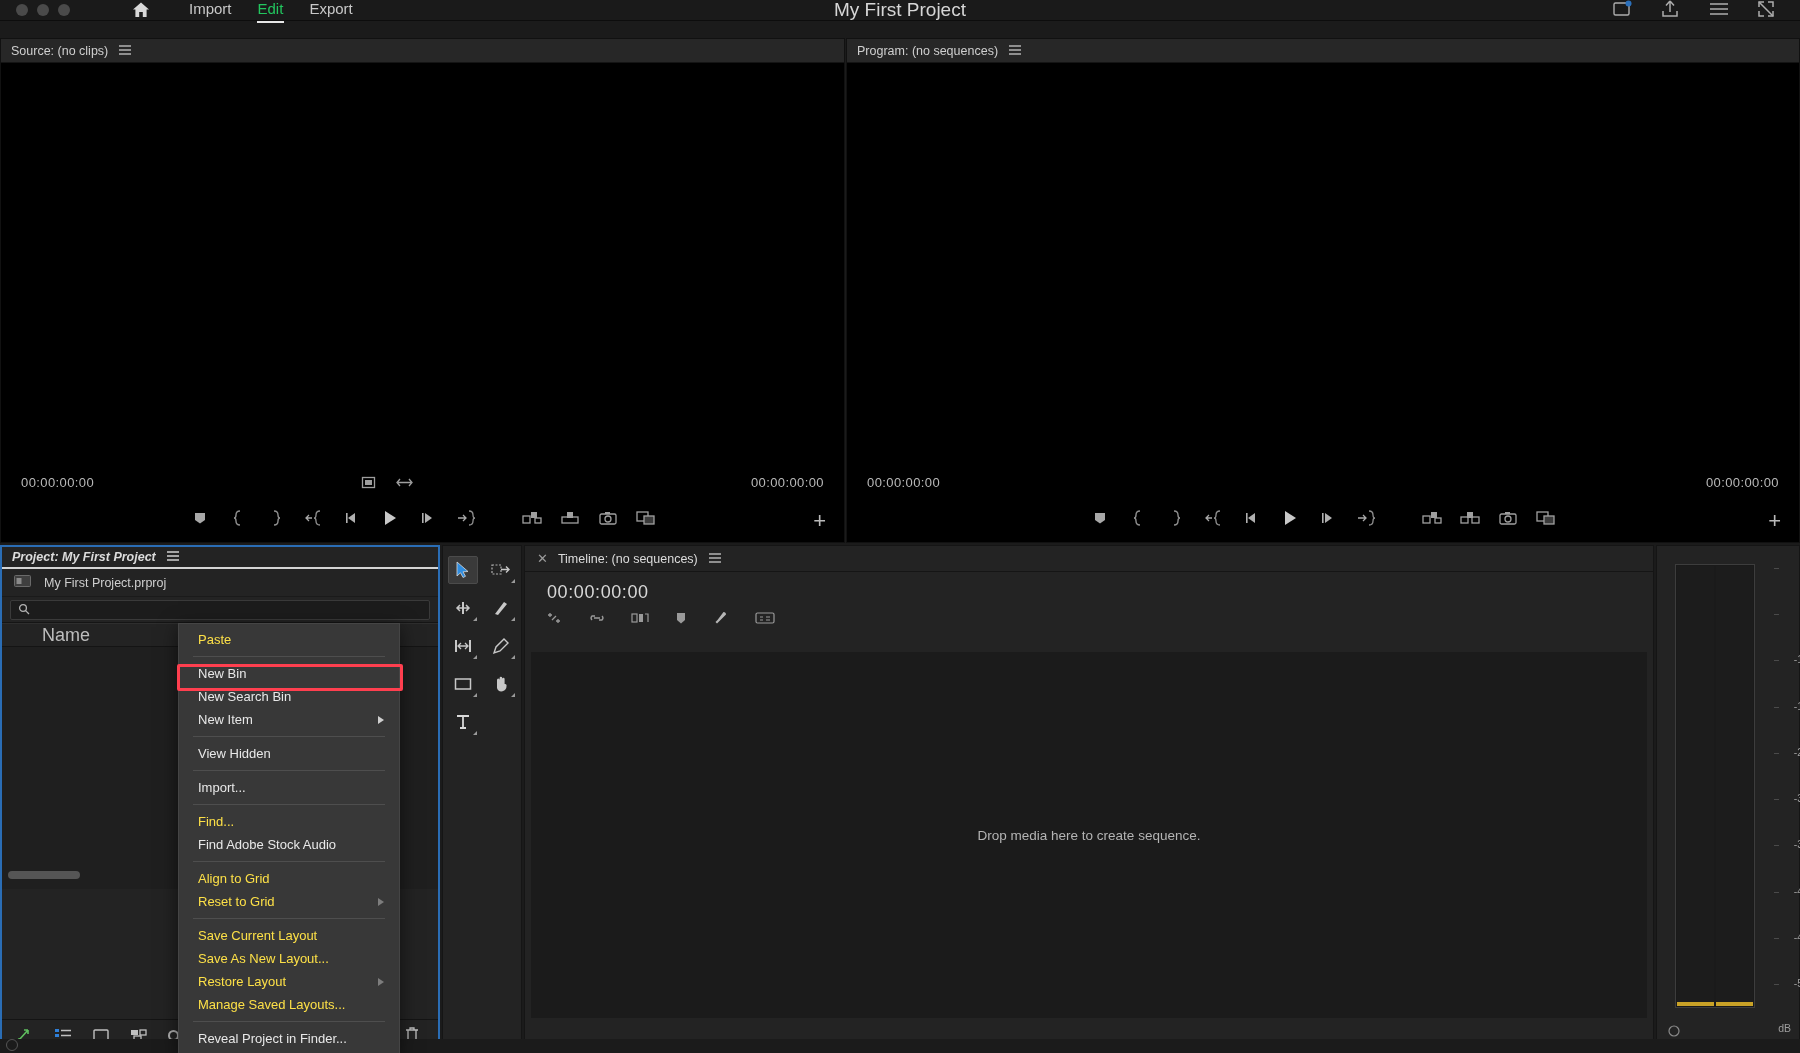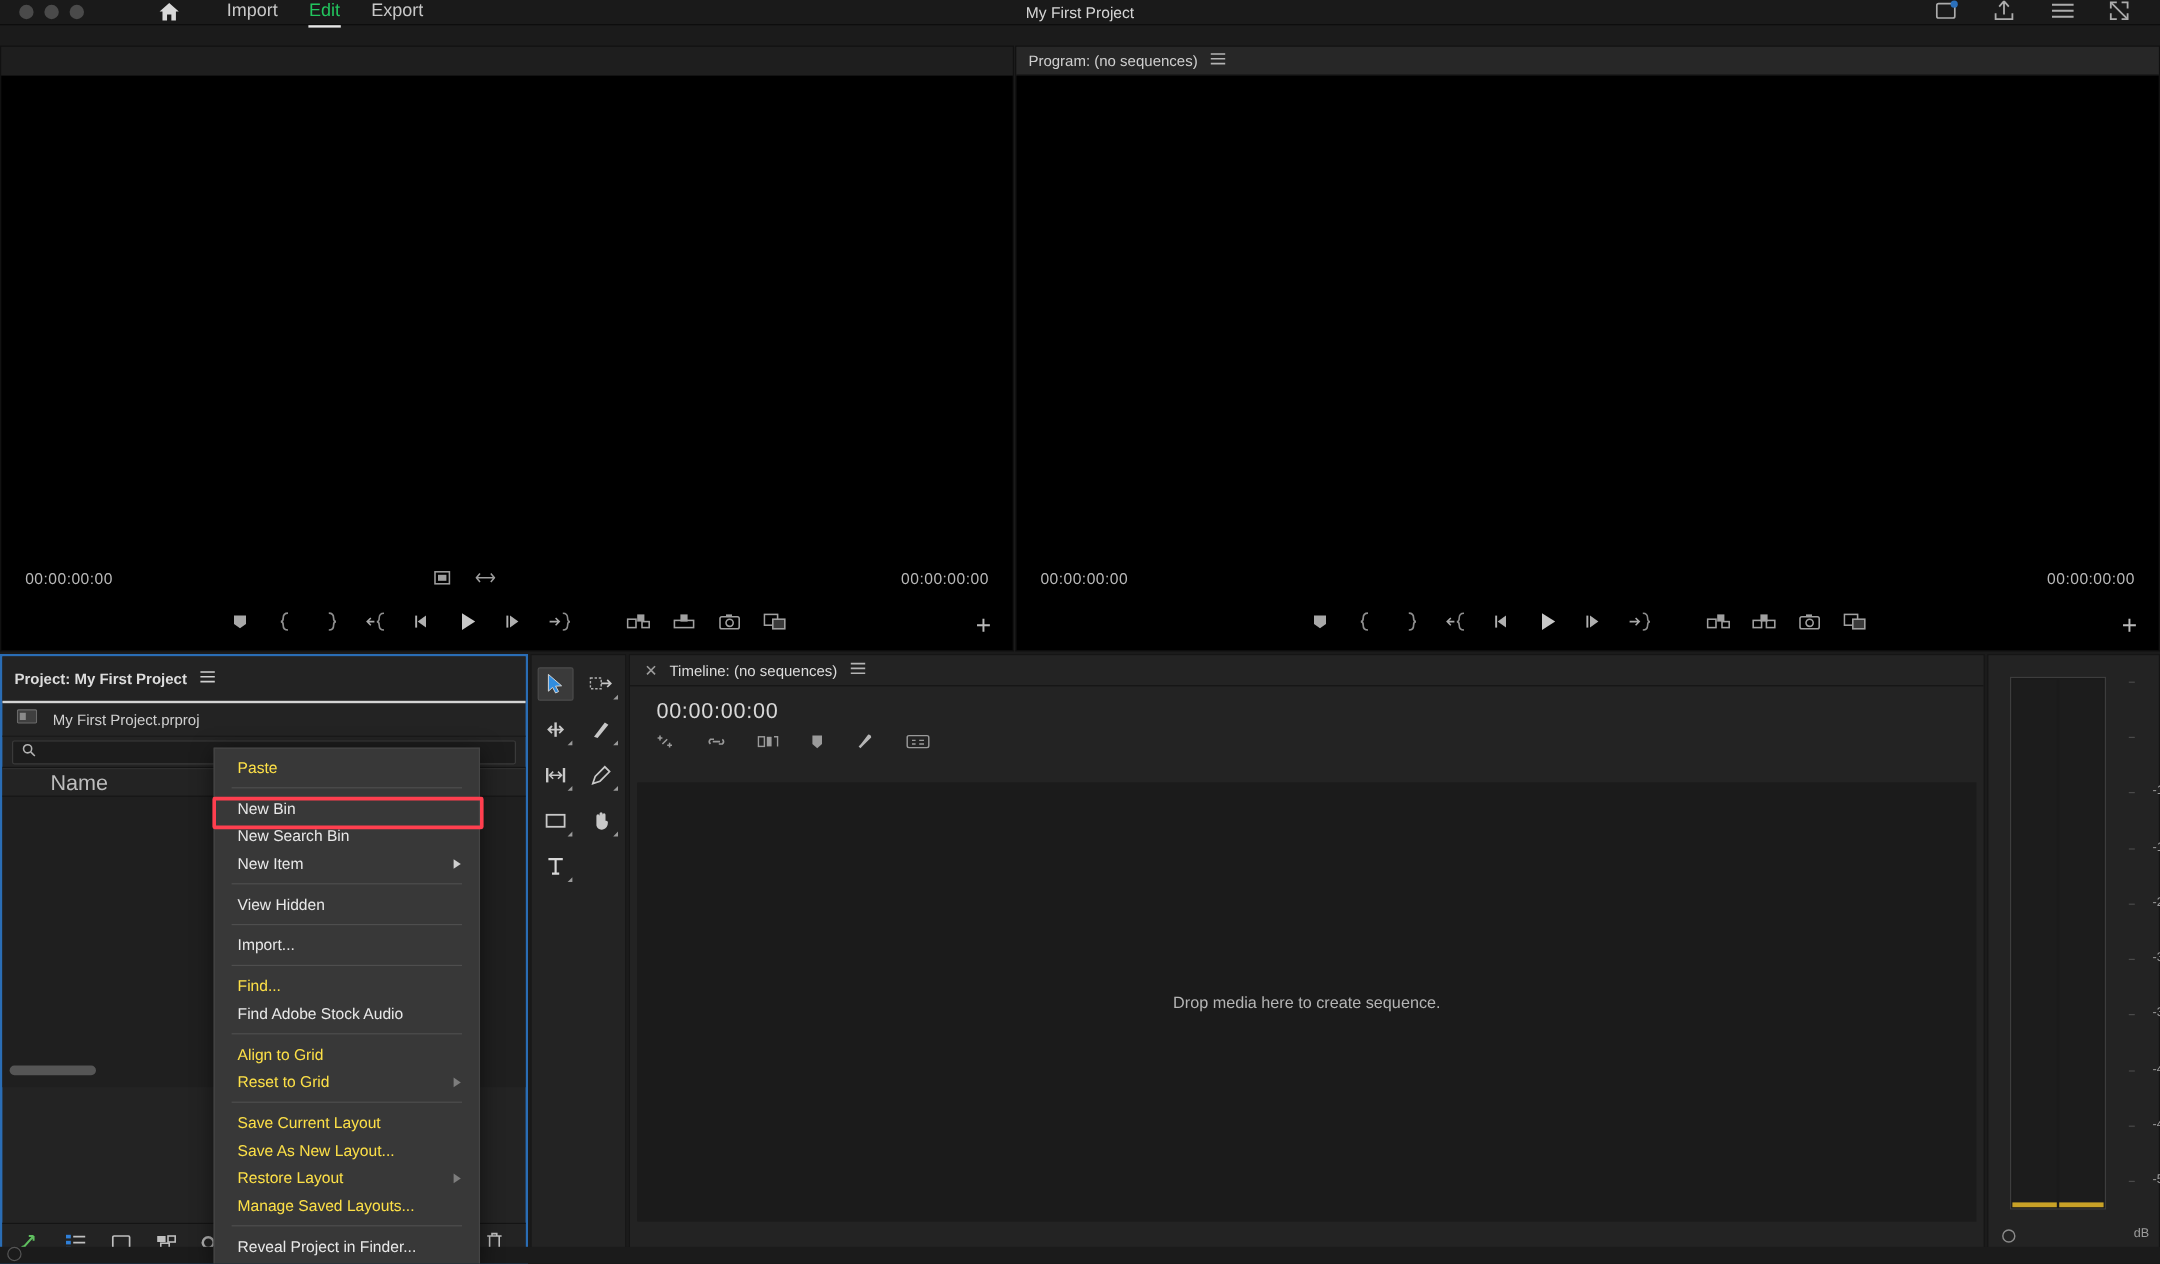--- a/index.html
+++ b/index.html
@@ -28,21 +28,21 @@
     color: #c8c8c8; font-size: 15px; padding: 2px 13px 5px 13px;
     position: relative; cursor: default;
   }
   .nav-tab.active { color: #22c55e; text-align: right; }
   .nav-tab.active:after {
     content: ''; position: absolute; left: 12px; right: 12px; bottom: -1px;
     height: 2px; background: #e6e6e6;
   }
   #proj-title {
     position: absolute; left: 0; right: 0; text-align: center;
-    color: #d6d6d6; font-size: 13px; pointer-events: none;
+    color: #d6d6d6; font-size: 19px; pointer-events: none;
   }
   #topbar-right {
     margin-left: auto; display: flex; align-items: center; gap: 26px; margin-right: 22px;
   }
   .tbicon { width: 22px; height: 22px; position: relative; opacity: .85; }
 
   
   .monitor {
     position: absolute; top: 38px; height: 505px;
     background: #1e1e1e;
@@ -69,22 +69,22 @@
   }
   .tbtn { width: 38px; height: 30px; display: flex; align-items: center; justify-content: center; }
   .plus-btn { position: absolute; right: 18px; bottom: 10px; color: #b9b9b9; font-size: 22px; line-height: 1; }
 
   
   #project-panel {
     position: absolute; left: 0; top: 545px; width: 440px; height: 508px;
     background: #232323; border: 2px solid #2a6db5;
   }
   #project-head {
-    height: 39px; display: flex; align-items: center; gap: 10px; padding: 0 10px;
-    border-bottom: 2px solid #d4d4d4; background: #232323;
+    height: 22px; display: flex; align-items: center; gap: 10px; padding: 0 10px;
+    border-bottom: 2px solid #d4d4d4; background: #232323; font-style: italic;
   }
   #project-head .title { color: #dcdcdc; font-size: 12.5px; font-weight: 600; }
   #proj-file-row {
     height: 28px; display: flex; align-items: center; gap: 13px; padding-left: 12px;
     border-bottom: 1px solid #1a1a1a;
   }
   #proj-file-row .fname { color: #cfcfcf; font-size: 12.5px; }
   #search-row { height: 26px; padding: 3px 8px; border-bottom: 1px solid #151515; }
   #search-box {
     height: 20px; background: #1c1c1c; border: 1px solid #3a3a3a; border-radius: 2px;
@@ -252,20 +252,28 @@
     <div class="tbicon">
       <svg width="20" height="20" viewBox="0 0 20 20">
           <path d="M3 8 L3 3 L8 3 M12 3 L17 3 L17 8 M17 12 L17 17 L12 17 M8 17 L3 17 L3 12" stroke="#c6c6c6" stroke-width="1.5" fill="none"></path>
           <path d="M3 3 L17 17" stroke="#c6c6c6" stroke-width="1.5"></path>
         </svg>
     </div>
   </div>
 </div>
 
 <div class="monitor" id="src-monitor">
+  <div class="mon-head">
+    <span class="title">Source: (no clips)</span>
+    <span>
+      <svg width="14" height="12" viewBox="0 0 14 12">
+          <path d="M1 2 H13 M1 6 H13 M1 10 H13" stroke="#b4b4b4" stroke-width="1.3"></path>
+        </svg>
+    </span>
+  </div>
   <div class="mon-screen">
     <div class="tc left">00:00:00:00</div>
     <div class="tc right">00:00:00:00</div>
     <div class="mon-midicons" style="left:360px;">
       <span><svg width="15" height="15" viewBox="0 0 15 15">
             <rect x="1.5" y="2.5" width="12" height="10" fill="none" stroke="#9e9e9e" stroke-width="1.3"></rect>
             <rect x="4" y="5" width="7" height="5" fill="#9e9e9e"></rect>
           </svg></span>
       <span><svg width="17" height="15" viewBox="0 0 17 15">
             <path d="M2 7.5 H15 M4 4 L1 7.5 L4 11 M13 4 L16 7.5 L13 11" stroke="#9e9e9e" stroke-width="1.3" fill="none"></path>

